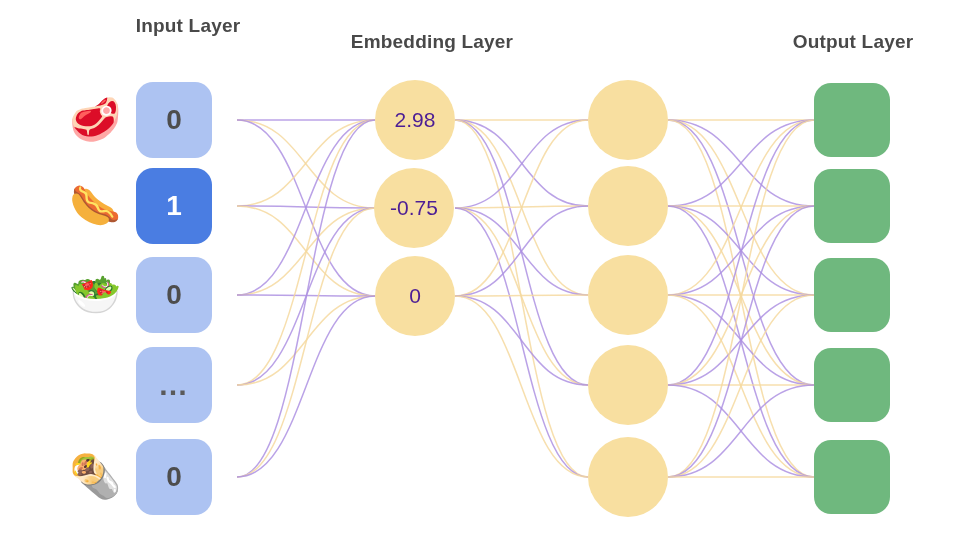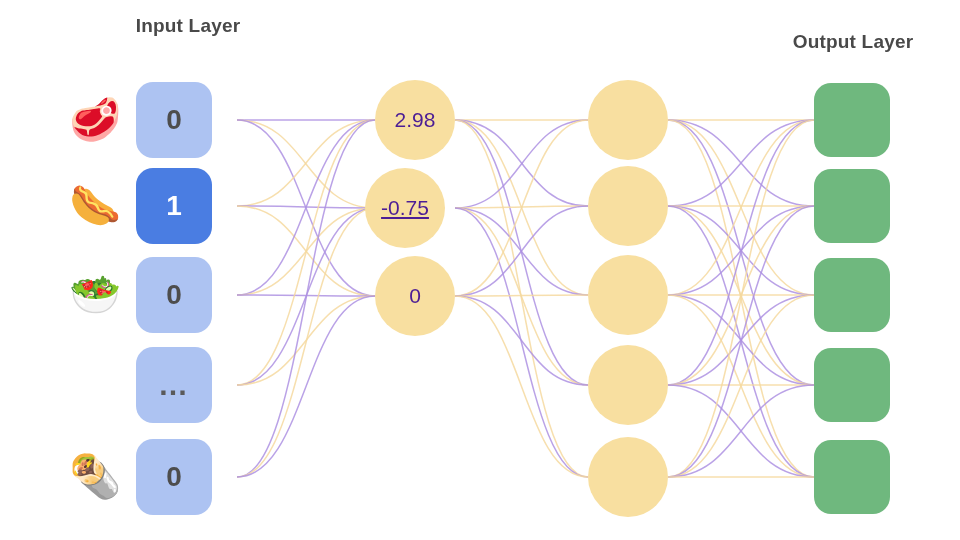--- a/index.html
+++ b/index.html
@@ -170,20 +170,21 @@
         <path d="M 668 385 C 741 385, 741 477, 814 477" stroke="#a98ce0" stroke-width="1.5" opacity="0.85" fill="none"></path>
         <path d="M 668 477 C 741 477, 741 120, 814 120" stroke="#f5d79a" stroke-width="1.5" opacity="0.85" fill="none"></path>
         <path d="M 668 477 C 741 477, 741 206, 814 206" stroke="#a98ce0" stroke-width="1.5" opacity="0.85" fill="none"></path>
         <path d="M 668 477 C 741 477, 741 295, 814 295" stroke="#f5d79a" stroke-width="1.5" opacity="0.85" fill="none"></path>
         <path d="M 668 477 C 741 477, 741 385, 814 385" stroke="#a98ce0" stroke-width="1.5" opacity="0.85" fill="none"></path>
         <path d="M 668 477 C 741 477, 741 477, 814 477" stroke="#f5d79a" stroke-width="1.5" opacity="0.85" fill="none"></path>
       </g>
   </svg>
 
   <div class="layer-title" id="title-input">Input Layer</div>
+  <div class="layer-title" id="title-embedding">Embedding Layer</div>
   <div class="layer-title" id="title-output">Output Layer</div>
 
   <div id="input-column">
       <div class="input-row" style="top: 82px;">
         <div class="food-icon" style="font-size: 42px;">🥩</div>
         <div class="in-box">0</div>
       </div>
       <div class="input-row" style="top: 168px;">
         <div class="food-icon" style="font-size: 42px;">🌭</div>
         <div class="in-box active">1</div>
@@ -197,21 +198,21 @@
         <div class="in-box ellipsis">…</div>
       </div>
       <div class="input-row" style="top: 439px;">
         <div class="food-icon" style="font-size: 42px;">🌯</div>
         <div class="in-box">0</div>
       </div>
     </div>
 
   <div id="embedding-column">
       <div class="node" style="left: 415px; top: 120px;">2.98</div>
-      <div class="node" style="left: 405px; top: 208px; text-decoration: underline;">-0.75</div>
+      <div class="node" style="left: 414px; top: 208px;">-0.75</div>
       <div class="node" style="left: 415px; top: 296px;">0</div>
     </div>
 
   <div id="hidden-column">
       <div class="node" style="left: 628px; top: 120px;"></div>
       <div class="node" style="left: 628px; top: 206px;"></div>
       <div class="node" style="left: 628px; top: 295px;"></div>
       <div class="node" style="left: 628px; top: 385px;"></div>
       <div class="node" style="left: 628px; top: 477px;"></div>
     </div>

